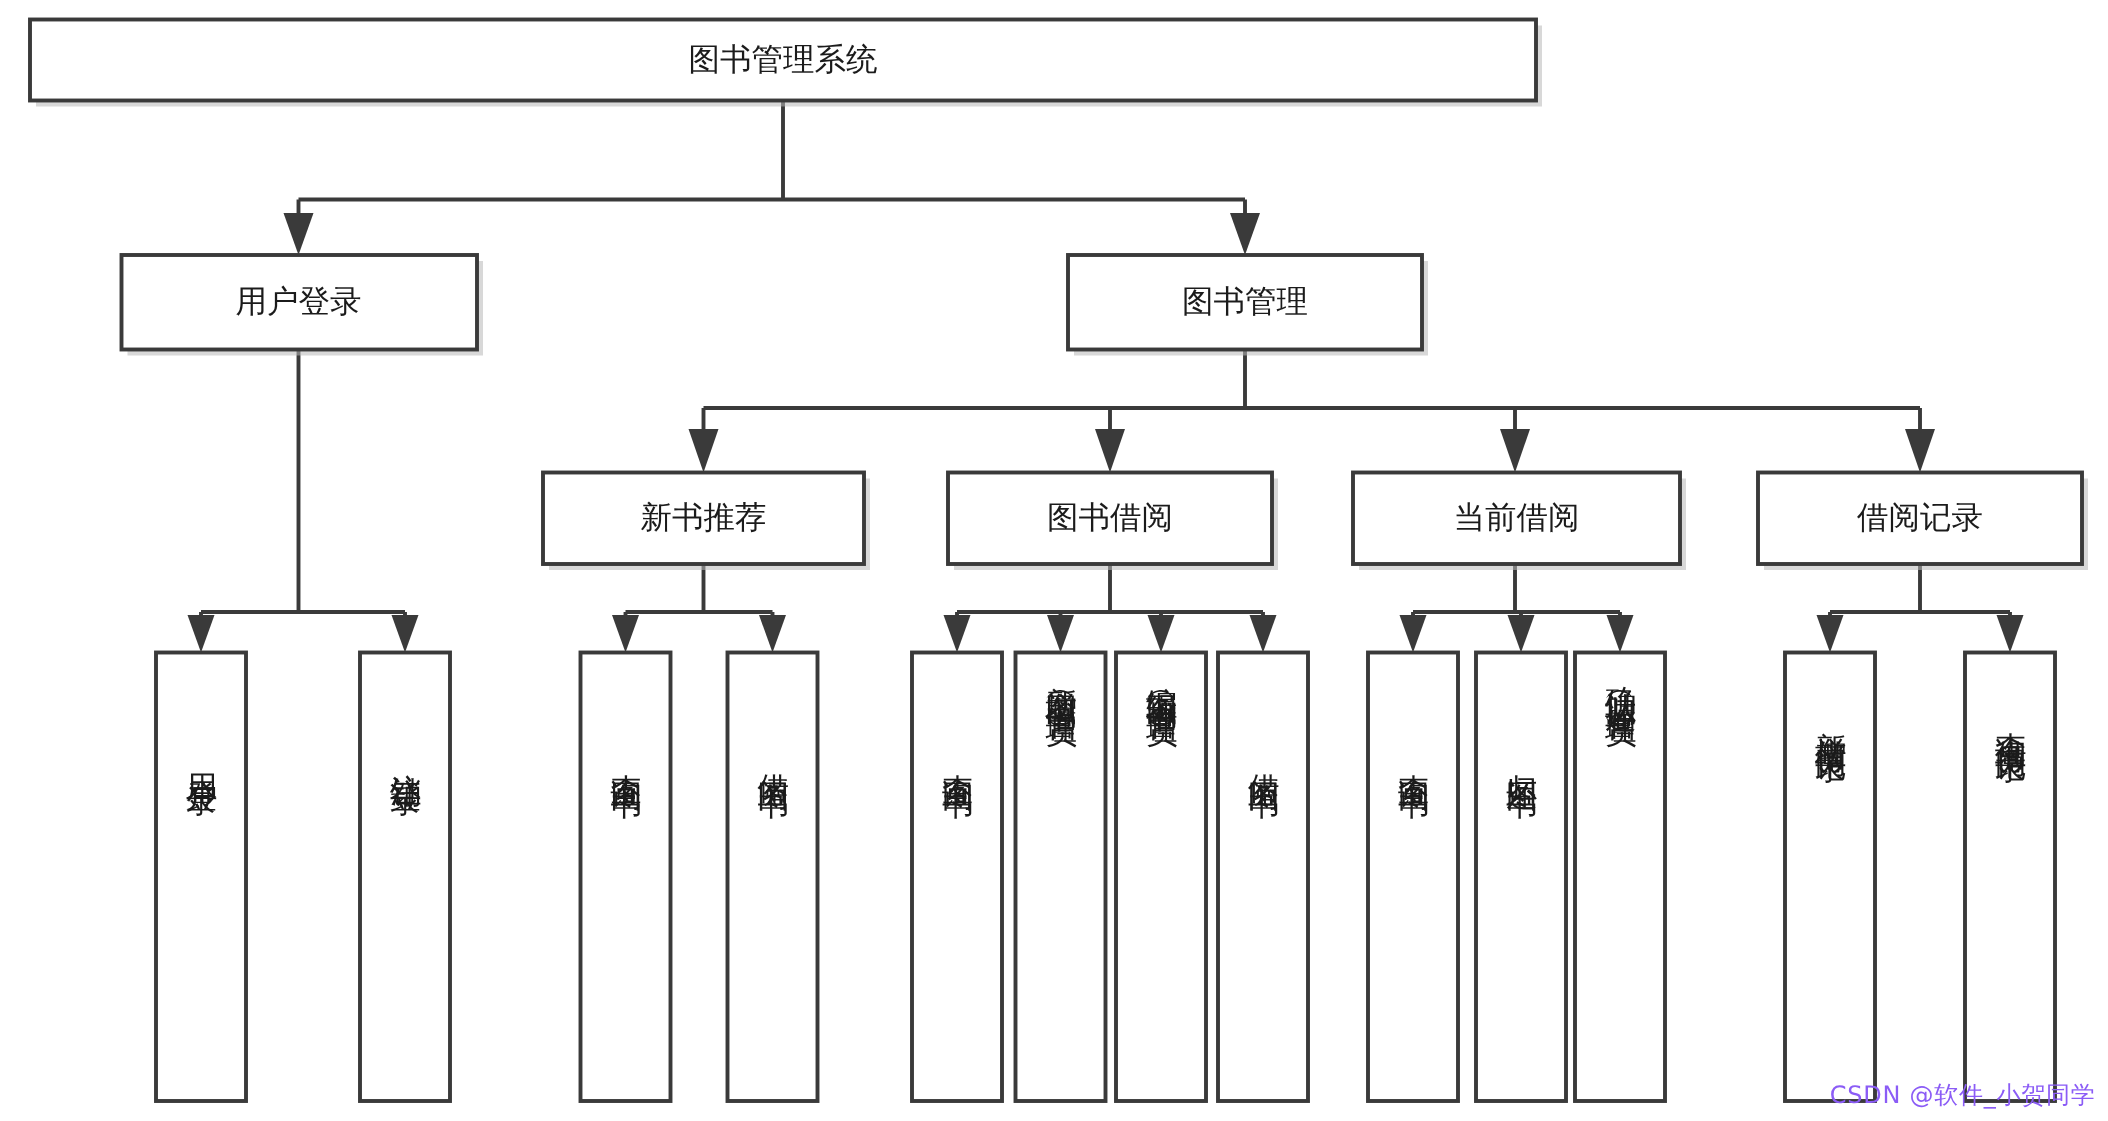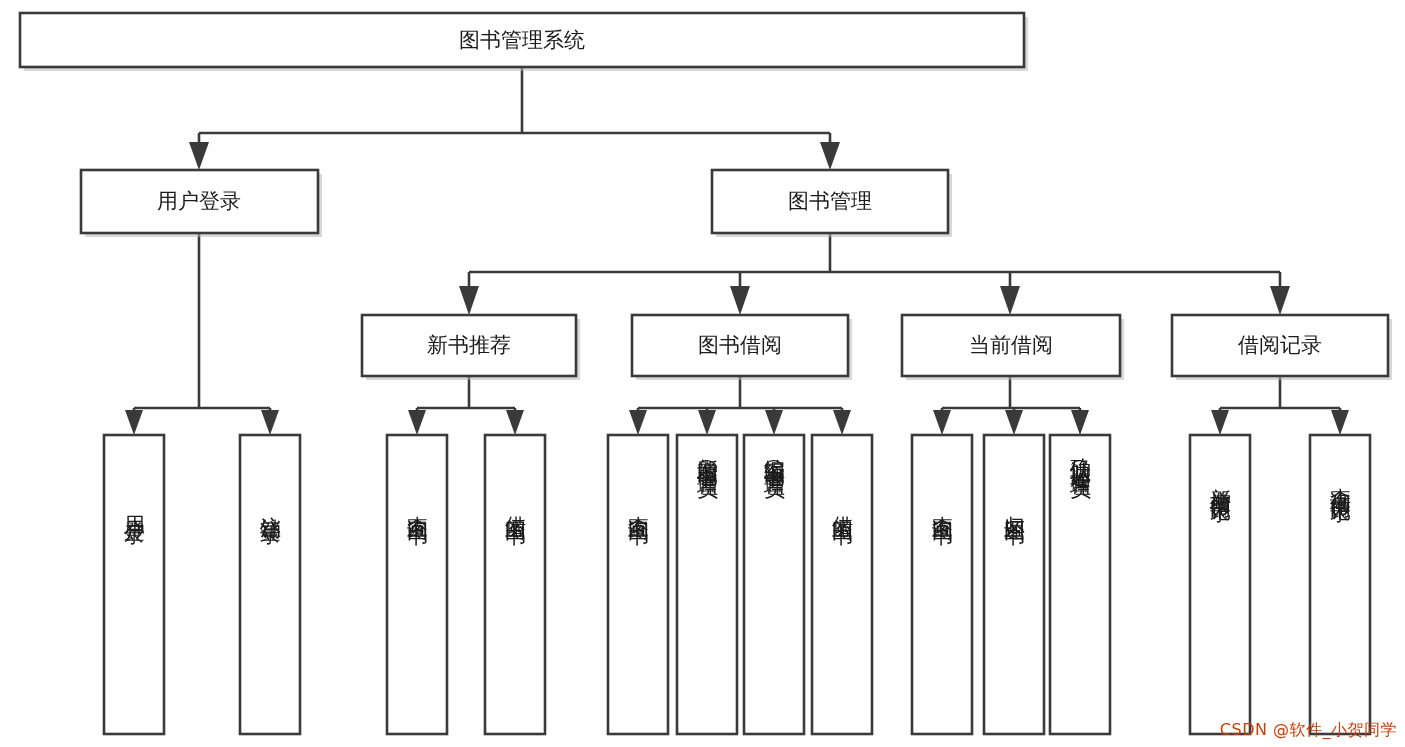--- a/index.html
+++ b/index.html
@@ -68,21 +68,21 @@
     letter-spacing: 3px;
     color: #1b1b1b;
     white-space: nowrap;
   }
   .watermark {
     position: absolute;
     right: 8px;
     bottom: 6px;
     font-family: "DejaVu Sans", "Liberation Sans", sans-serif;
     font-size: 16px;
-    color: #c2410c;
+    color: #8b5cf6;
     letter-spacing: 0.5px;
     white-space: nowrap;
   }
 </style>
 </head>
 <body>
 
 <div id="diagram-root">
 
   <svg class="tree-canvas" viewBox="0 0 1405 747">

